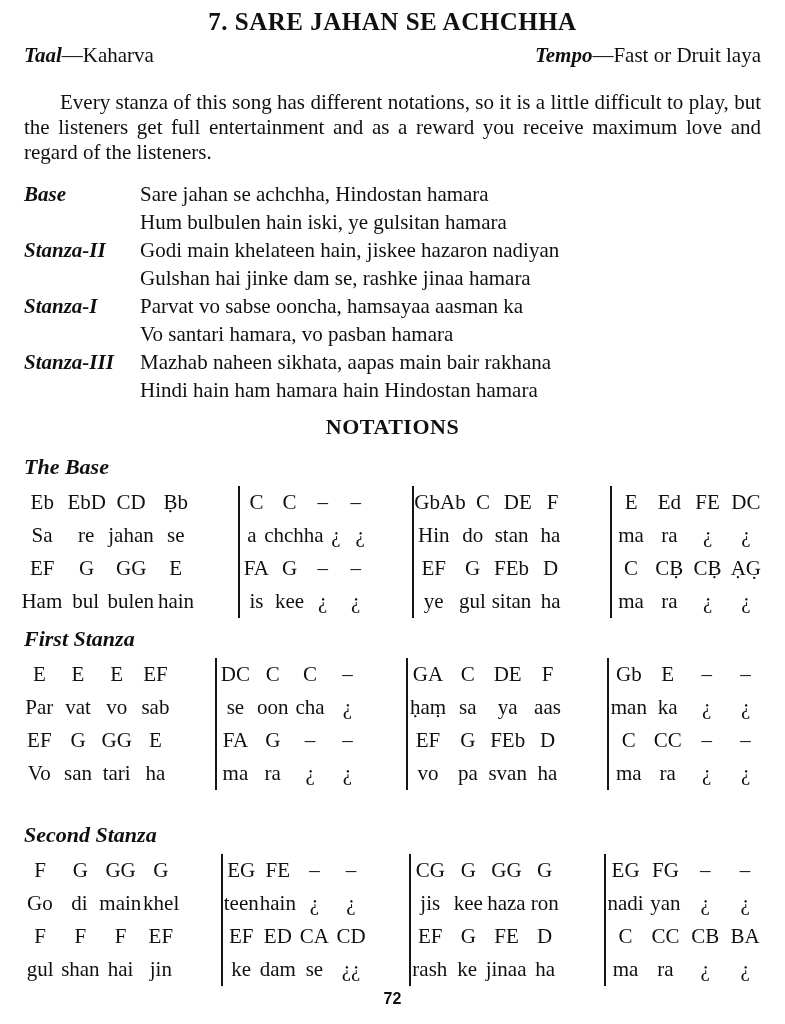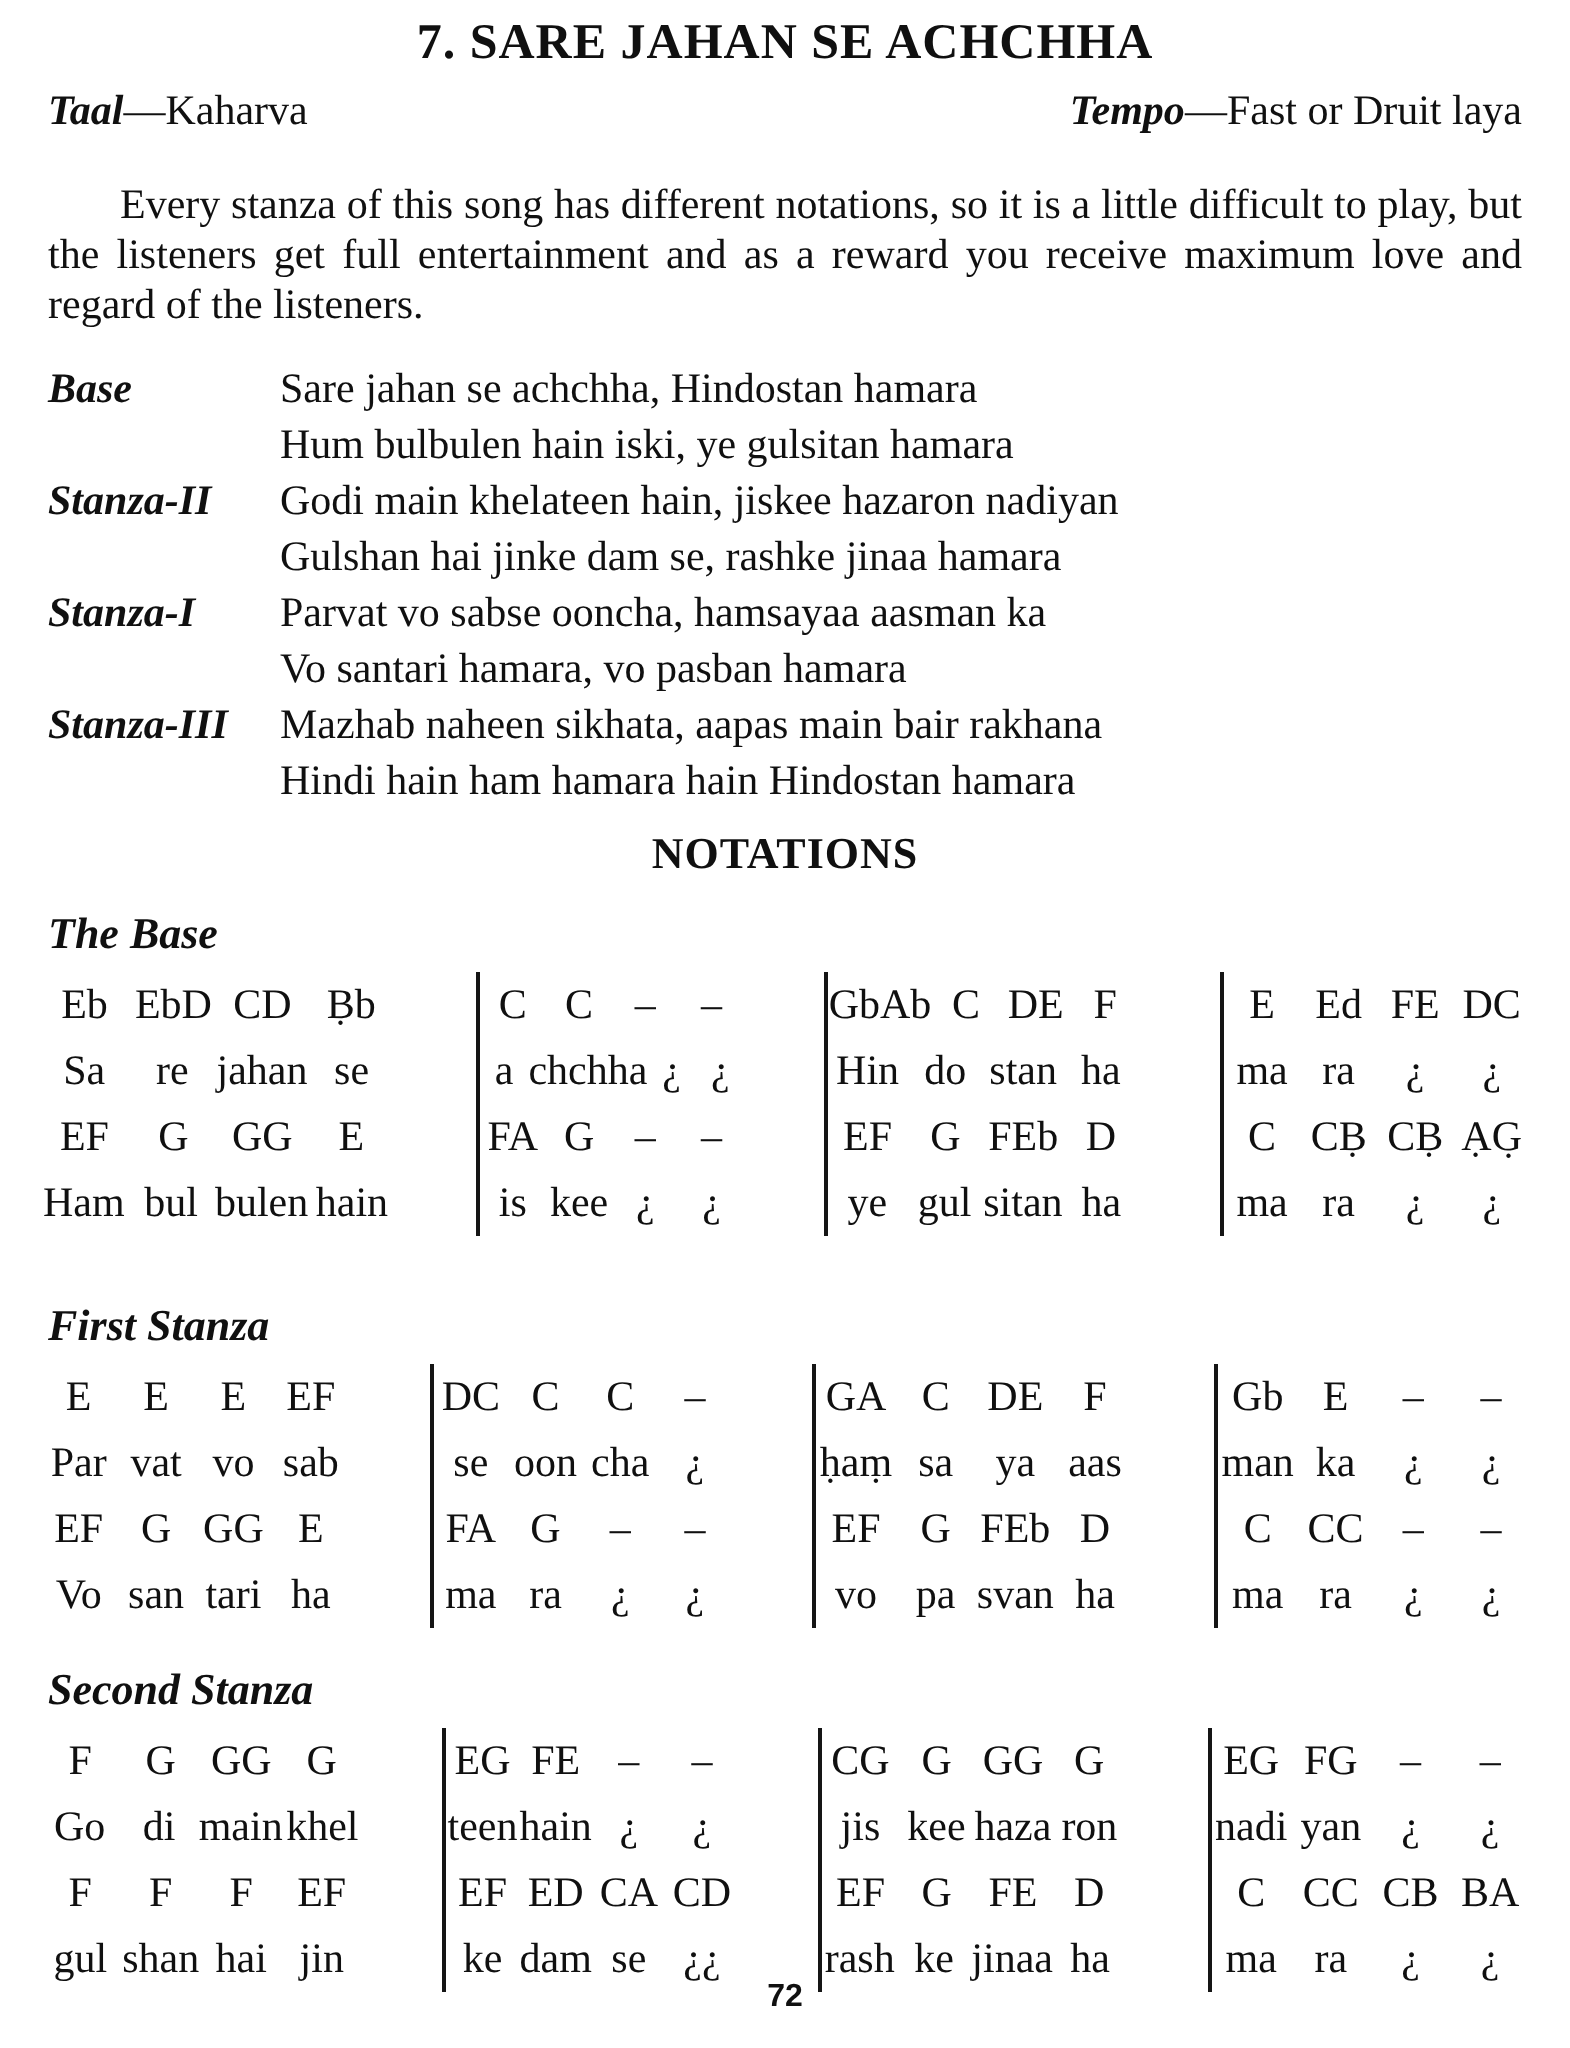--- a/index.html
+++ b/index.html
@@ -217,21 +217,21 @@
             <div class="ncell">ma</div>
             <div class="ncell">ra</div>
             <div class="ncell">¿</div>
             <div class="ncell">¿</div>
           </div>
         </div>
       </div>
   </div>
 
   <div>
-    <div class="section-title" style="margin-top:32px;">First Stanza</div>
+    <div class="section-title" style="margin-top:8px;">First Stanza</div>
     <div class="ntable sec1">
         <div class="nrow">
           <div class="ngroup g0">
             <div class="ncell">E</div>
             <div class="ncell">E</div>
             <div class="ncell">E</div>
             <div class="ncell">EF</div>
           </div>
           <div class="ngroup g1">
             <div class="ncell">DC</div>
@@ -327,21 +327,21 @@
             <div class="ncell">ma</div>
             <div class="ncell">ra</div>
             <div class="ncell">¿</div>
             <div class="ncell">¿</div>
           </div>
         </div>
       </div>
   </div>
 
   <div>
-    <div class="section-title" style="margin-top:18px;">Second Stanza</div>
+    <div class="section-title" style="margin-top:32px;">Second Stanza</div>
     <div class="ntable sec2">
         <div class="nrow">
           <div class="ngroup g0">
             <div class="ncell">F</div>
             <div class="ncell">G</div>
             <div class="ncell">GG</div>
             <div class="ncell">G</div>
           </div>
           <div class="ngroup g1">
             <div class="ncell">EG</div>

